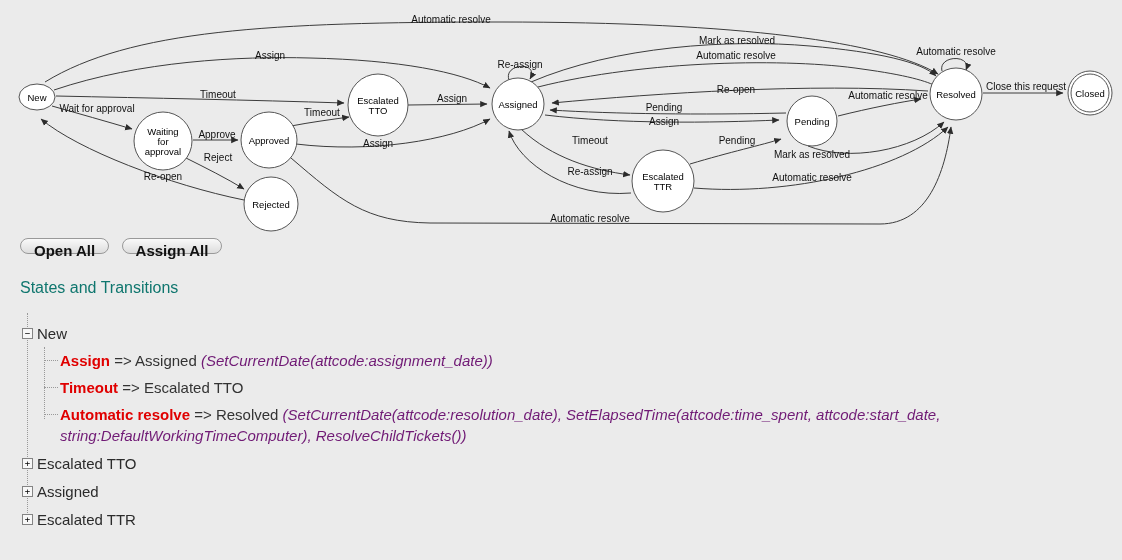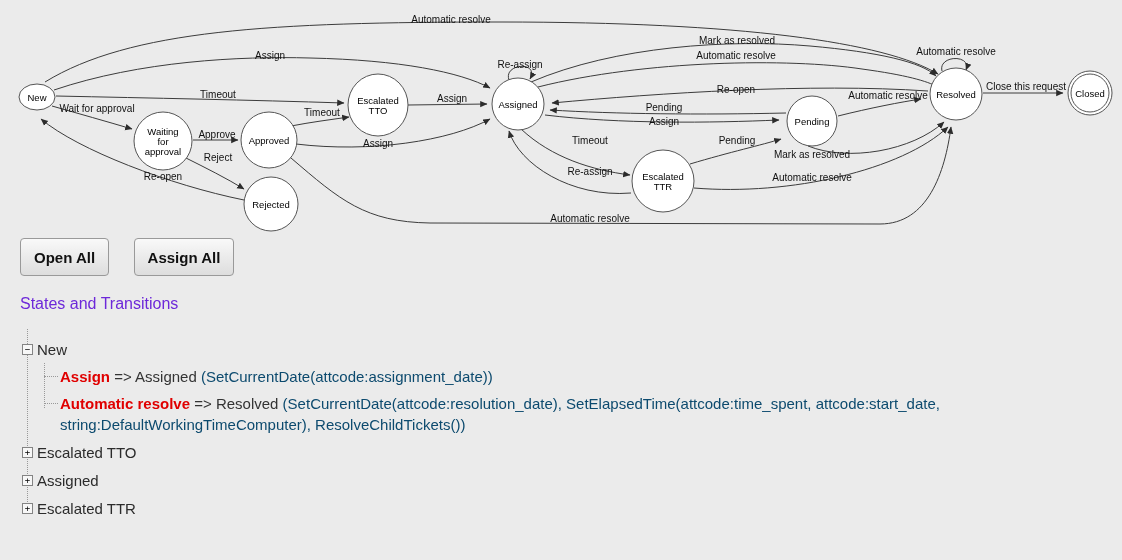--- a/index.html
+++ b/index.html
@@ -15,43 +15,43 @@
   .edge{fill:none;stroke:#3c3c3c;stroke-width:1;}
   .edge-label{font-size:10px;fill:#111;text-anchor:middle;}
   .state-ellipse{fill:#ffffff;stroke:#555;stroke-width:1;}
   .state-label{font-size:9.5px;fill:#000;text-anchor:middle;}
   
   .toolbar{margin:4px 0 0 20px;}
   .toolbar button{
     font-family:"Liberation Sans","DejaVu Sans",sans-serif;
     font-size:15px;font-weight:bold;color:#111;
     background:linear-gradient(#f9f9f9,#dddddd);
-    border:1px solid #999;border-radius:4px;
-    padding:3px 13px;margin-right:20px;height:38px;cursor:pointer;
+    border:1px solid #999;border-radius:11px;
+    padding:3px 13px;margin-right:8px;height:16px;cursor:pointer;
   }
   
-  .section-title{margin:19px 0 0 20px;font-size:16px;color:#6d28d9;}
+  .section-title{margin:19px 0 0 20px;font-size:16px;color:#0f766e;}
   
   #tree{margin:22px 0 0 22px;position:relative;font-size:15px;}
   #tree::before{content:'';position:absolute;left:5px;top:-6px;bottom:8px;border-left:1px dotted #999;}
   .t-node{display:flex;align-items:center;min-height:28px;position:relative;}
   .expander{
     width:9px;height:9px;line-height:8px;flex:0 0 9px;
     border:1px solid #848484;background:#f7f7f7;
     font-size:9px;font-family:"DejaVu Sans Mono",monospace;
     text-align:center;color:#000;margin-right:4px;position:relative;z-index:1;cursor:pointer;
   }
   .t-state{color:#2b2b2b;}
   .t-children{margin-left:22px;position:relative;max-width:958px;}
   .t-children::before{content:'';position:absolute;left:0;top:0;bottom:30px;border-left:1px dotted #999;}
   .t-row{position:relative;padding:3px 0 3px 16px;line-height:21px;}
   .t-stub{position:absolute;left:0;top:13px;width:14px;border-top:1px dotted #999;}
   .t-name{font-weight:bold;}
   .t-arrow,.t-target{color:#333;}
-  .t-actions{color:#0c4a6e;}
+  .t-actions{font-style:italic;color:#701a75;}
 </style>
 </head>
 <body>
 
 <div id="diagram-wrap">
   <svg id="diagram-svg" width="1122" height="234" viewBox="0 0 1122 234">
     <defs>
       <marker id="arrow" viewBox="0 0 10 10" refX="8.5" refY="5" markerWidth="8" markerHeight="8" orient="auto">
         <path d="M0,1 L9,5 L0,9 z" fill="#2c2c2c"></path>
       </marker>
@@ -161,20 +161,21 @@
 
 <div class="section-title">States and Transitions</div>
 
 <div id="tree">
     <div class="t-node">
       <span class="expander">−</span>
       <span class="t-state">New</span>
     </div>
     <div class="t-children">
       <div class="t-row"><span class="t-stub"></span><span class="t-name" style="color: rgb(224, 0, 0);">Assign</span><span class="t-arrow"> =&gt; </span><span class="t-target">Assigned</span><span class="t-actions"> (SetCurrentDate(attcode:assignment_date))</span></div>
+      <div class="t-row"><span class="t-stub"></span><span class="t-name" style="color: rgb(224, 0, 0);">Timeout</span><span class="t-arrow"> =&gt; </span><span class="t-target">Escalated TTO</span></div>
       <div class="t-row"><span class="t-stub"></span><span class="t-name" style="color: rgb(224, 0, 0);">Automatic resolve</span><span class="t-arrow"> =&gt; </span><span class="t-target">Resolved</span><span class="t-actions"> (SetCurrentDate(attcode:resolution_date), SetElapsedTime(attcode:time_spent, attcode:start_date, string:DefaultWorkingTimeComputer), ResolveChildTickets())</span></div>
     </div>
     <div class="t-node">
       <span class="expander">+</span>
       <span class="t-state">Escalated TTO</span>
     </div>
     <div class="t-node">
       <span class="expander">+</span>
       <span class="t-state">Assigned</span>
     </div>

